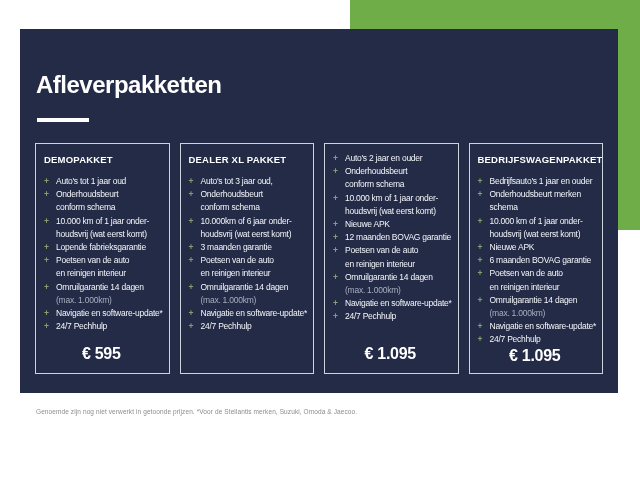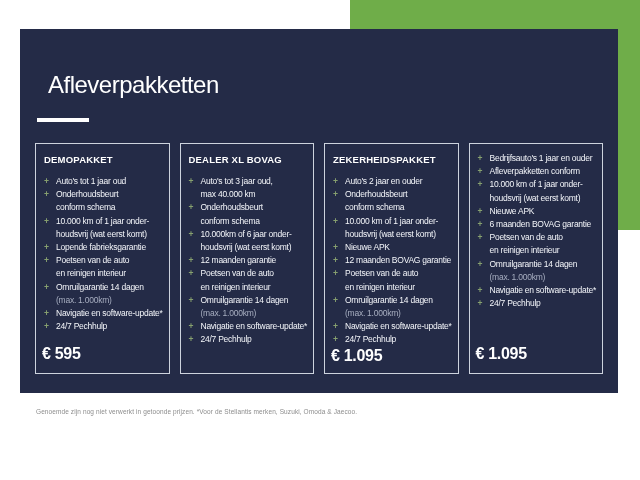--- a/index.html
+++ b/index.html
@@ -17,24 +17,24 @@
     background: #6FAD49;
   }
   .slide {
     position: absolute;
     left: 20px; top: 29px;
     width: 598px; height: 364px;
     background: #242B47;
   }
   .slide-title {
     position: absolute;
-    left: 28px; top: 42px;
+    left: 16px; top: 42px;
     color: #FFFFFF;
     font-size: 24px;
-    font-weight: normal;
+    font-weight: bold;
     letter-spacing: -0.5px;
     white-space: nowrap;
   }
   .title-underline {
     position: absolute;
     left: 17px; top: 89px;
     width: 52px; height: 4px;
     background: #FFFFFF;
   }
   .cards-row {
@@ -78,21 +78,21 @@
     position: absolute;
     left: 0; top: 0;
     color: #87A06F;
     font-weight: bold;
   }
   .feature-line.muted {
     color: #A7AEC0;
   }
   .card-price {
     margin-top: auto;
-    text-align: left;
+    text-align: center;
     color: #FFFFFF;
     font-size: 16px;
     font-weight: bold;
     letter-spacing: -0.3px;
     padding: 0 2px 2px 0;
     white-space: nowrap;
   }
   .footnote {
     position: absolute;
     left: 36px; top: 408px;
@@ -122,60 +122,60 @@
           <li class="feature-line"><span class="plus">+</span><span>Poetsen van de auto</span></li>
           <li class="feature-line"><span>en reinigen interieur</span></li>
           <li class="feature-line"><span class="plus">+</span><span>Omruilgarantie 14 dagen</span></li>
           <li class="feature-line muted"><span>(max. 1.000km)</span></li>
           <li class="feature-line"><span class="plus">+</span><span>Navigatie en software-update*</span></li>
           <li class="feature-line"><span class="plus">+</span><span>24/7 Pechhulp</span></li>
         </ul>
         <div class="card-price">€ 595</div>
       </div>
       <div class="card">
-        <div class="card-title">DEALER XL BOVAG</div>
+        <div class="card-title">DEALER XL PAKKET</div>
         <ul class="feature-list">
           <li class="feature-line"><span class="plus">+</span><span>Auto's tot 3 jaar oud,</span></li>
-          <li class="feature-line"><span>max 40.000 km</span></li>
           <li class="feature-line"><span class="plus">+</span><span>Onderhoudsbeurt</span></li>
           <li class="feature-line"><span>conform schema</span></li>
           <li class="feature-line"><span class="plus">+</span><span>10.000km of 6 jaar onder-</span></li>
           <li class="feature-line"><span>houdsvrij (wat eerst komt)</span></li>
-          <li class="feature-line"><span class="plus">+</span><span>12 maanden garantie</span></li>
+          <li class="feature-line"><span class="plus">+</span><span>3 maanden garantie</span></li>
           <li class="feature-line"><span class="plus">+</span><span>Poetsen van de auto</span></li>
           <li class="feature-line"><span>en reinigen interieur</span></li>
           <li class="feature-line"><span class="plus">+</span><span>Omruilgarantie 14 dagen</span></li>
           <li class="feature-line muted"><span>(max. 1.000km)</span></li>
           <li class="feature-line"><span class="plus">+</span><span>Navigatie en software-update*</span></li>
           <li class="feature-line"><span class="plus">+</span><span>24/7 Pechhulp</span></li>
         </ul>
       </div>
       <div class="card">
-        <div class="card-title">ZEKERHEIDSPAKKET</div>
         <ul class="feature-list">
           <li class="feature-line"><span class="plus">+</span><span>Auto's 2 jaar en ouder</span></li>
           <li class="feature-line"><span class="plus">+</span><span>Onderhoudsbeurt</span></li>
           <li class="feature-line"><span>conform schema</span></li>
           <li class="feature-line"><span class="plus">+</span><span>10.000 km of 1 jaar onder-</span></li>
           <li class="feature-line"><span>houdsvrij (wat eerst komt)</span></li>
           <li class="feature-line"><span class="plus">+</span><span>Nieuwe APK</span></li>
           <li class="feature-line"><span class="plus">+</span><span>12 maanden BOVAG garantie</span></li>
           <li class="feature-line"><span class="plus">+</span><span>Poetsen van de auto</span></li>
           <li class="feature-line"><span>en reinigen interieur</span></li>
           <li class="feature-line"><span class="plus">+</span><span>Omruilgarantie 14 dagen</span></li>
           <li class="feature-line muted"><span>(max. 1.000km)</span></li>
           <li class="feature-line"><span class="plus">+</span><span>Navigatie en software-update*</span></li>
           <li class="feature-line"><span class="plus">+</span><span>24/7 Pechhulp</span></li>
         </ul>
         <div class="card-price">€ 1.095</div>
       </div>
       <div class="card">
+        <div class="card-title">BEDRIJFSWAGENPAKKET</div>
         <ul class="feature-list">
           <li class="feature-line"><span class="plus">+</span><span>Bedrijfsauto's 1 jaar en ouder</span></li>
-          <li class="feature-line"><span class="plus">+</span><span>Afleverpakketten conform</span></li>
+          <li class="feature-line"><span class="plus">+</span><span>Onderhoudsbeurt merken</span></li>
+          <li class="feature-line"><span>schema</span></li>
           <li class="feature-line"><span class="plus">+</span><span>10.000 km of 1 jaar onder-</span></li>
           <li class="feature-line"><span>houdsvrij (wat eerst komt)</span></li>
           <li class="feature-line"><span class="plus">+</span><span>Nieuwe APK</span></li>
           <li class="feature-line"><span class="plus">+</span><span>6 maanden BOVAG garantie</span></li>
           <li class="feature-line"><span class="plus">+</span><span>Poetsen van de auto</span></li>
           <li class="feature-line"><span>en reinigen interieur</span></li>
           <li class="feature-line"><span class="plus">+</span><span>Omruilgarantie 14 dagen</span></li>
           <li class="feature-line muted"><span>(max. 1.000km)</span></li>
           <li class="feature-line"><span class="plus">+</span><span>Navigatie en software-update*</span></li>
           <li class="feature-line"><span class="plus">+</span><span>24/7 Pechhulp</span></li>

